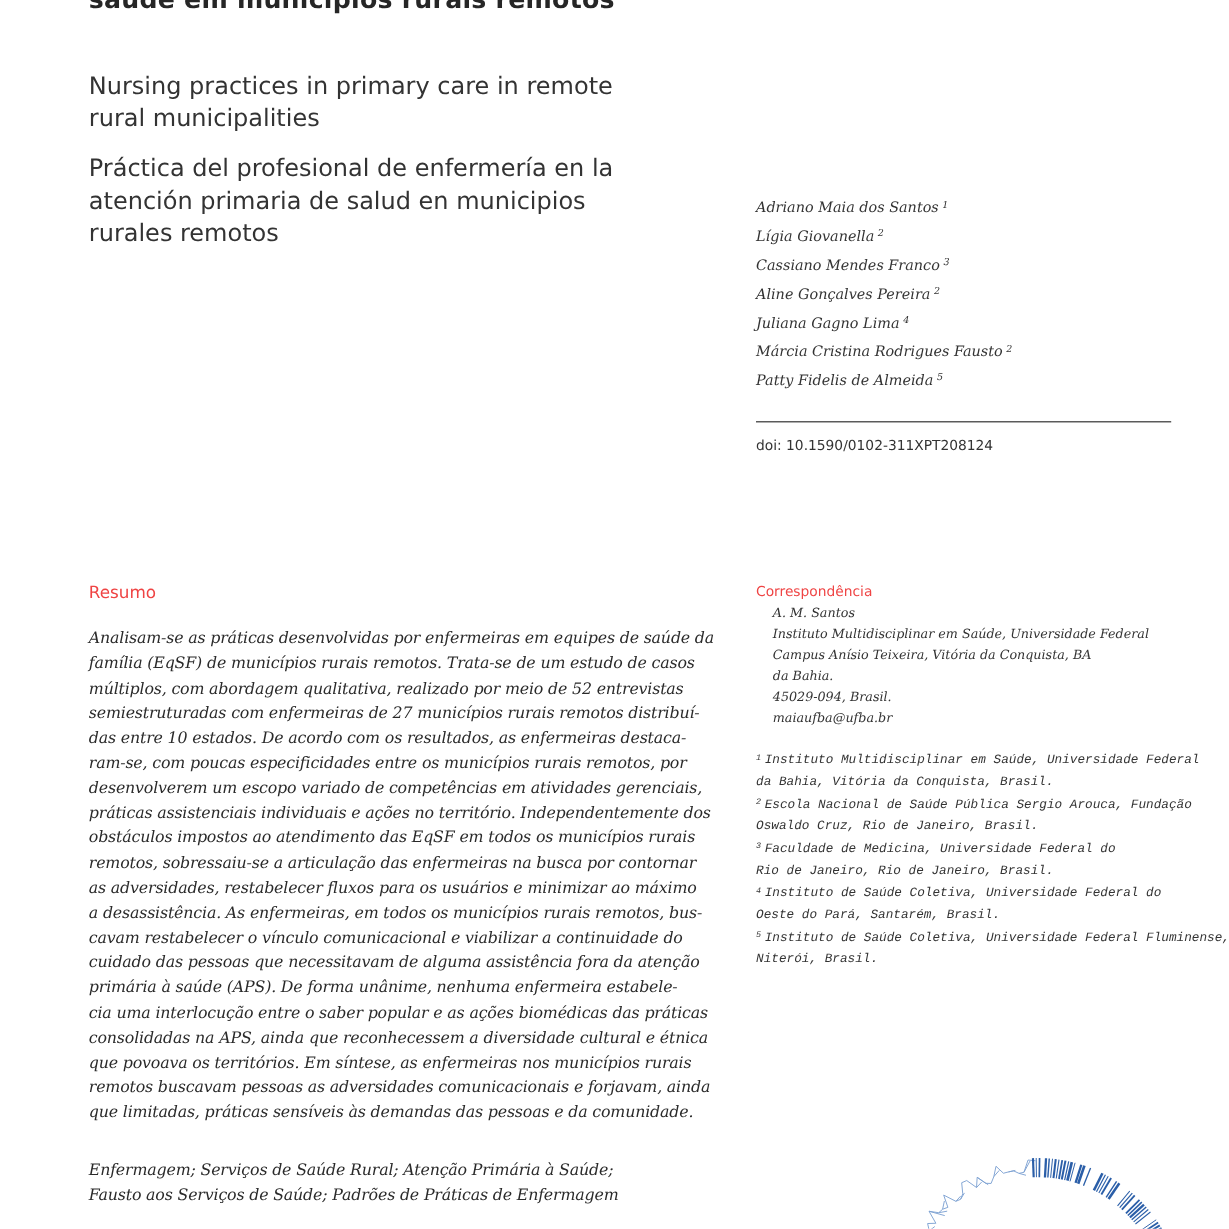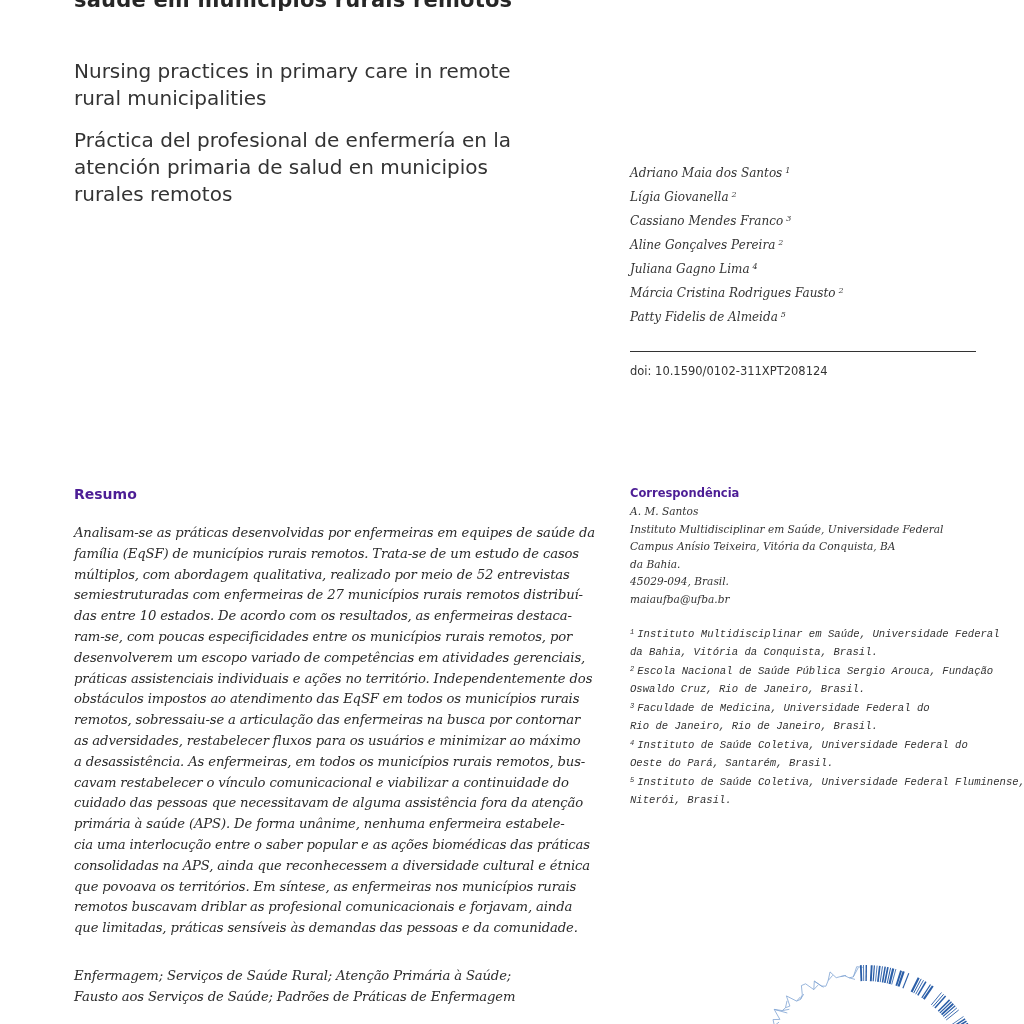--- a/index.html
+++ b/index.html
@@ -16,36 +16,36 @@
     #title-en { top: 58px; }
     #title-es { top: 127px; }
     .authors {
       position: absolute; left: 630px; top: 160px; margin: 0; padding: 0; list-style: none;
       font-family: "DejaVu Serif", serif; font-style: italic; font-size: 12px; line-height: 22px; color: #333;
     }
     .authors sup { font-size: 8px; vertical-align: 4px; margin-left: 3px; }
     .doi-rule { position: absolute; left: 630px; top: 351px; width: 346px; height: 0; border-top: 1.5px solid #333; }
     .doi { position: absolute; left: 630px; top: 364px; font-family: "DejaVu Sans", sans-serif; font-size: 11.5px; color: #333; }
     .section-head {
-      position: absolute; margin: 0; font-family: "DejaVu Sans", sans-serif; font-weight: bold; color: #4c1d95;
+      position: absolute; margin: 0; font-family: "DejaVu Sans", sans-serif; font-weight: normal; color: #ef4444;
     }
     #resumo-head { left: 74px; top: 486px; font-size: 14px; }
     .abstract {
       position: absolute; left: 74px; top: 523px; width: 531px; margin: 0;
       font-family: "DejaVu Serif", serif; font-style: italic; font-size: 13.2px; line-height: 20.8px;
       color: #2a2a2a; text-align: justify; hyphens: manual; letter-spacing: -0.15px;
     }
     .keywords {
       position: absolute; left: 74px; top: 966px; width: 531px; margin: 0;
       font-family: "DejaVu Serif", serif; font-style: italic; font-size: 13.2px; line-height: 20.8px; color: #2a2a2a;
       letter-spacing: -0.15px;
     }
     #corr-head { left: 630px; top: 486px; font-size: 11.5px; }
     .corr {
-      position: absolute; left: 630px; top: 503px; width: 340px; margin: 0;
+      position: absolute; left: 644px; top: 503px; width: 340px; margin: 0;
       font-family: "DejaVu Serif", serif; font-style: italic; font-size: 10.6px; line-height: 17.5px; color: #333;
     }
     .corr div, .affils div { white-space: nowrap; }
     .affils {
       position: absolute; left: 630px; top: 624px; width: 350px; margin: 0;
       font-family: Liberation Mono, monospace; font-style: italic; font-size: 10.6px; line-height: 17.5px; color: #333;
     }
     .affils sup { font-size: 7px; vertical-align: 3px; margin-right: 3px; }
     .logo-ring { position: absolute; left: 735px; top: 955px; width: 260px; height: 260px; }
   </style>
@@ -92,21 +92,21 @@
   <div>obstáculos impostos ao atendimento das EqSF em todos os municípios rurais</div>
   <div>remotos, sobressaiu-se a articulação das enfermeiras na busca por contornar</div>
   <div>as adversidades, restabelecer fluxos para os usuários e minimizar ao máximo</div>
   <div>a desassistência. As enfermeiras, em todos os municípios rurais remotos, bus-</div>
   <div>cavam restabelecer o vínculo comunicacional e viabilizar a continuidade do</div>
   <div>cuidado das pessoas que necessitavam de alguma assistência fora da atenção</div>
   <div>primária à saúde (APS). De forma unânime, nenhuma enfermeira estabele-</div>
   <div>cia uma interlocução entre o saber popular e as ações biomédicas das práticas</div>
   <div>consolidadas na APS, ainda que reconhecessem a diversidade cultural e étnica</div>
   <div>que povoava os territórios. Em síntese, as enfermeiras nos municípios rurais</div>
-  <div>remotos buscavam driblar as profesional comunicacionais e forjavam, ainda</div>
+  <div>remotos buscavam pessoas as adversidades comunicacionais e forjavam, ainda</div>
   <div>que limitadas, práticas sensíveis às demandas das pessoas e da comunidade.</div>
 </div>
 
 <div class="keywords">
   <div>Enfermagem; Serviços de Saúde Rural; Atenção Primária à Saúde;</div>
   <div>Fausto aos Serviços de Saúde; Padrões de Práticas de Enfermagem</div>
 </div>
 
 <h3 class="section-head" id="corr-head">Correspondência</h3>
 <div class="corr">

